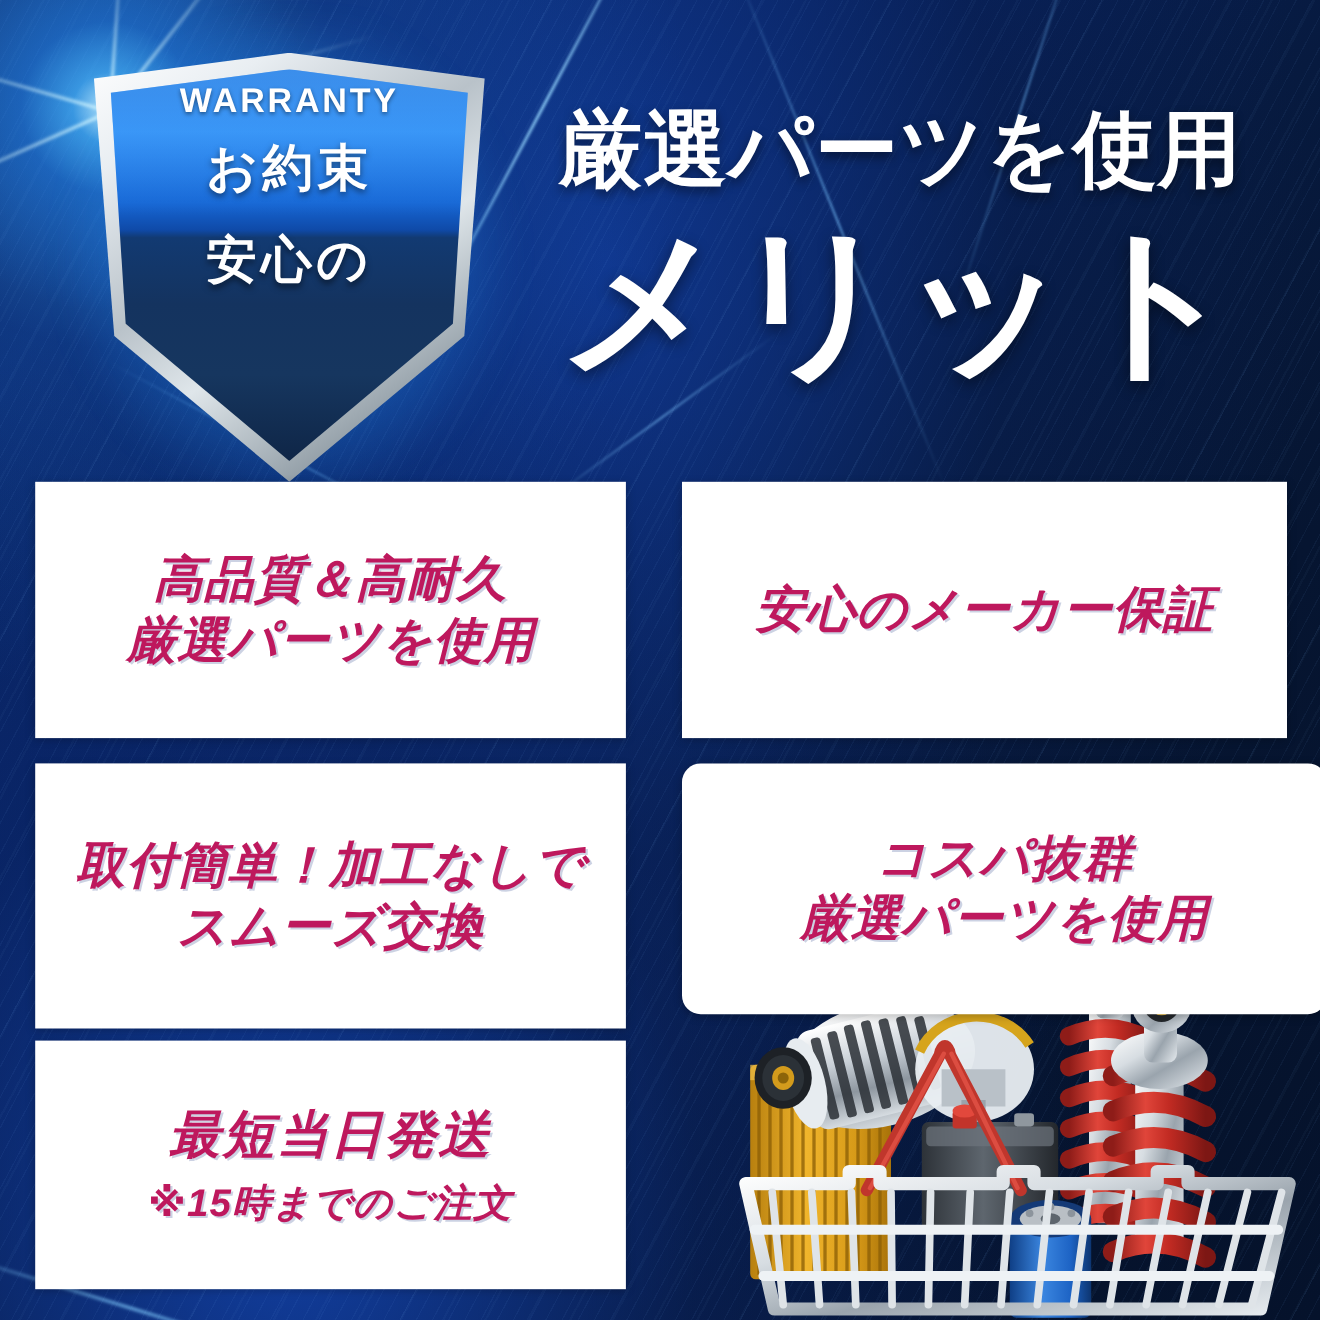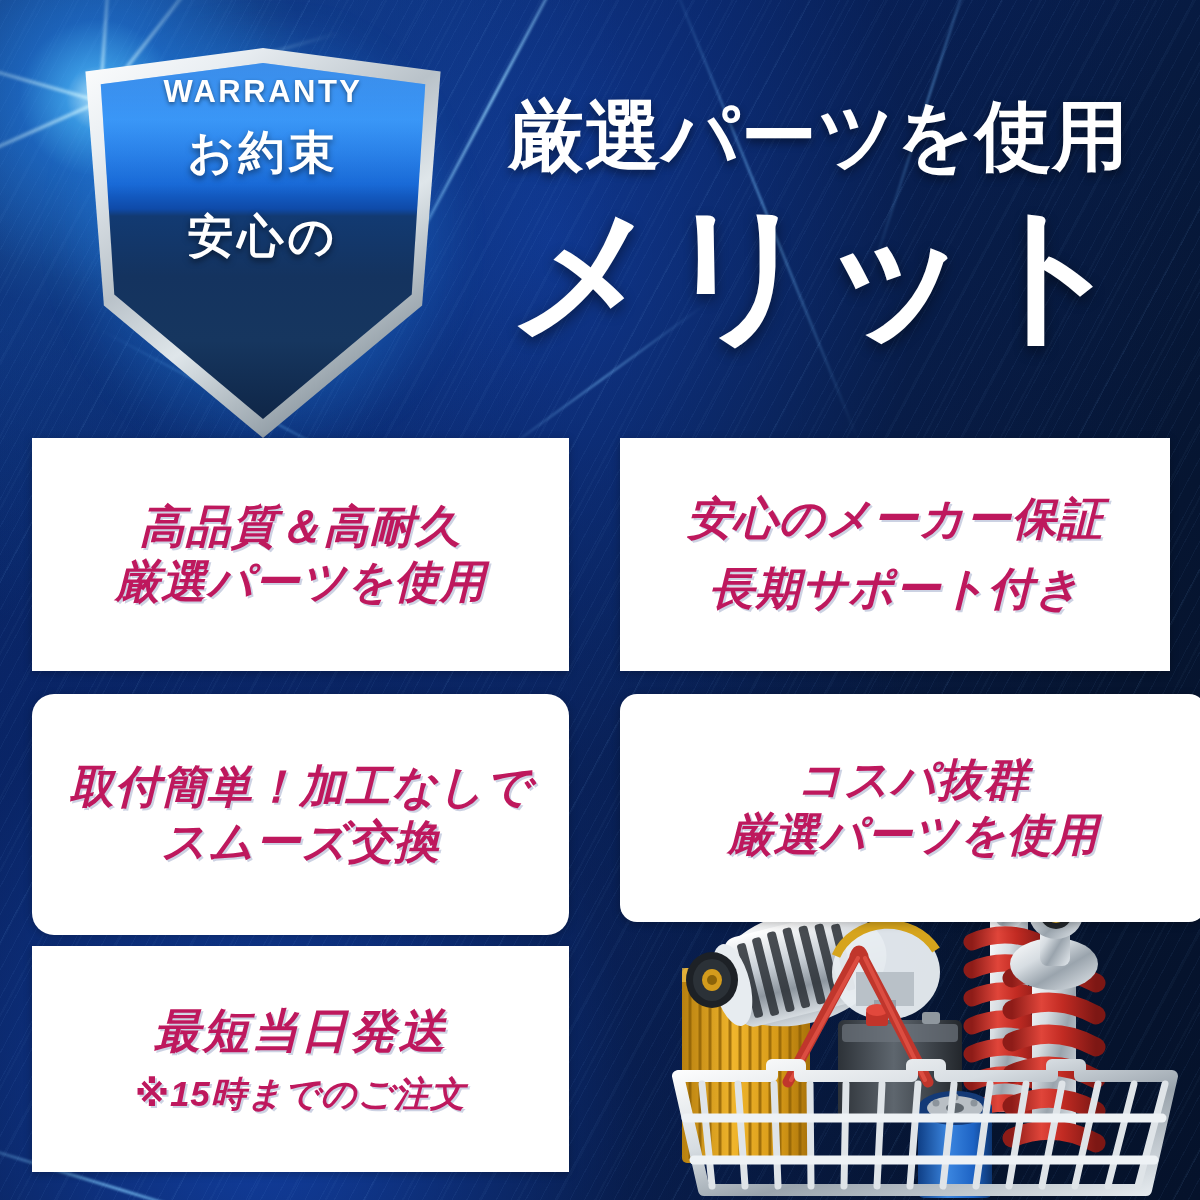--- a/index.html
+++ b/index.html
@@ -132,21 +132,21 @@
     color:#be185d; font-weight:700; font-style:italic; white-space:nowrap;
     text-shadow:2px 2px 0 rgba(23,48,126,0.22);
     line-height:1.22;
   }
   .big   { font-size:45px; letter-spacing:1px; }
   .big5  { font-size:47px; letter-spacing:2px; }
   .small { font-size:35px; letter-spacing:1px; }
 
   .c1 { left:32px;  top:438px; width:537px; height:233px; }
   .c2 { left:620px; top:438px; width:550px; height:233px;gap:15px; }
-  .c3 { left:32px;  top:694px; width:537px; height:241px;border-radius:22px; }
+  .c3 { left:32px;  top:694px; width:537px; height:241px; }
   .c4 { left:620px; top:694px; width:586px; height:228px;border-radius:17px; }
   .c5 { left:32px;  top:946px; width:537px; height:226px; }
 
   
   .basket-wrap { position:absolute; left:660px; top:860px; width:540px; height:340px; z-index:5; }
 </style>
 </head>
 <body>
 
 <div id="stage">
@@ -187,21 +187,20 @@
     <div class="head-line2">メリット</div>
   </div>
 
   <div class="card c1">
     <div class="card-line big">高品質＆高耐久</div>
     <div class="card-line big">厳選パーツを使用</div>
   </div>
 
   <div class="card c2">
     <div class="card-line big">安心のメーカー保証</div>
-    <div class="card-line big">長期サポート付き</div>
   </div>
 
   <div class="card c3">
     <div class="card-line big">取付簡単！加工なしで</div>
     <div class="card-line big">スムーズ交換</div>
   </div>
 
   <div class="card c4">
     <div class="card-line big">コスパ抜群</div>
     <div class="card-line big">厳選パーツを使用</div>

